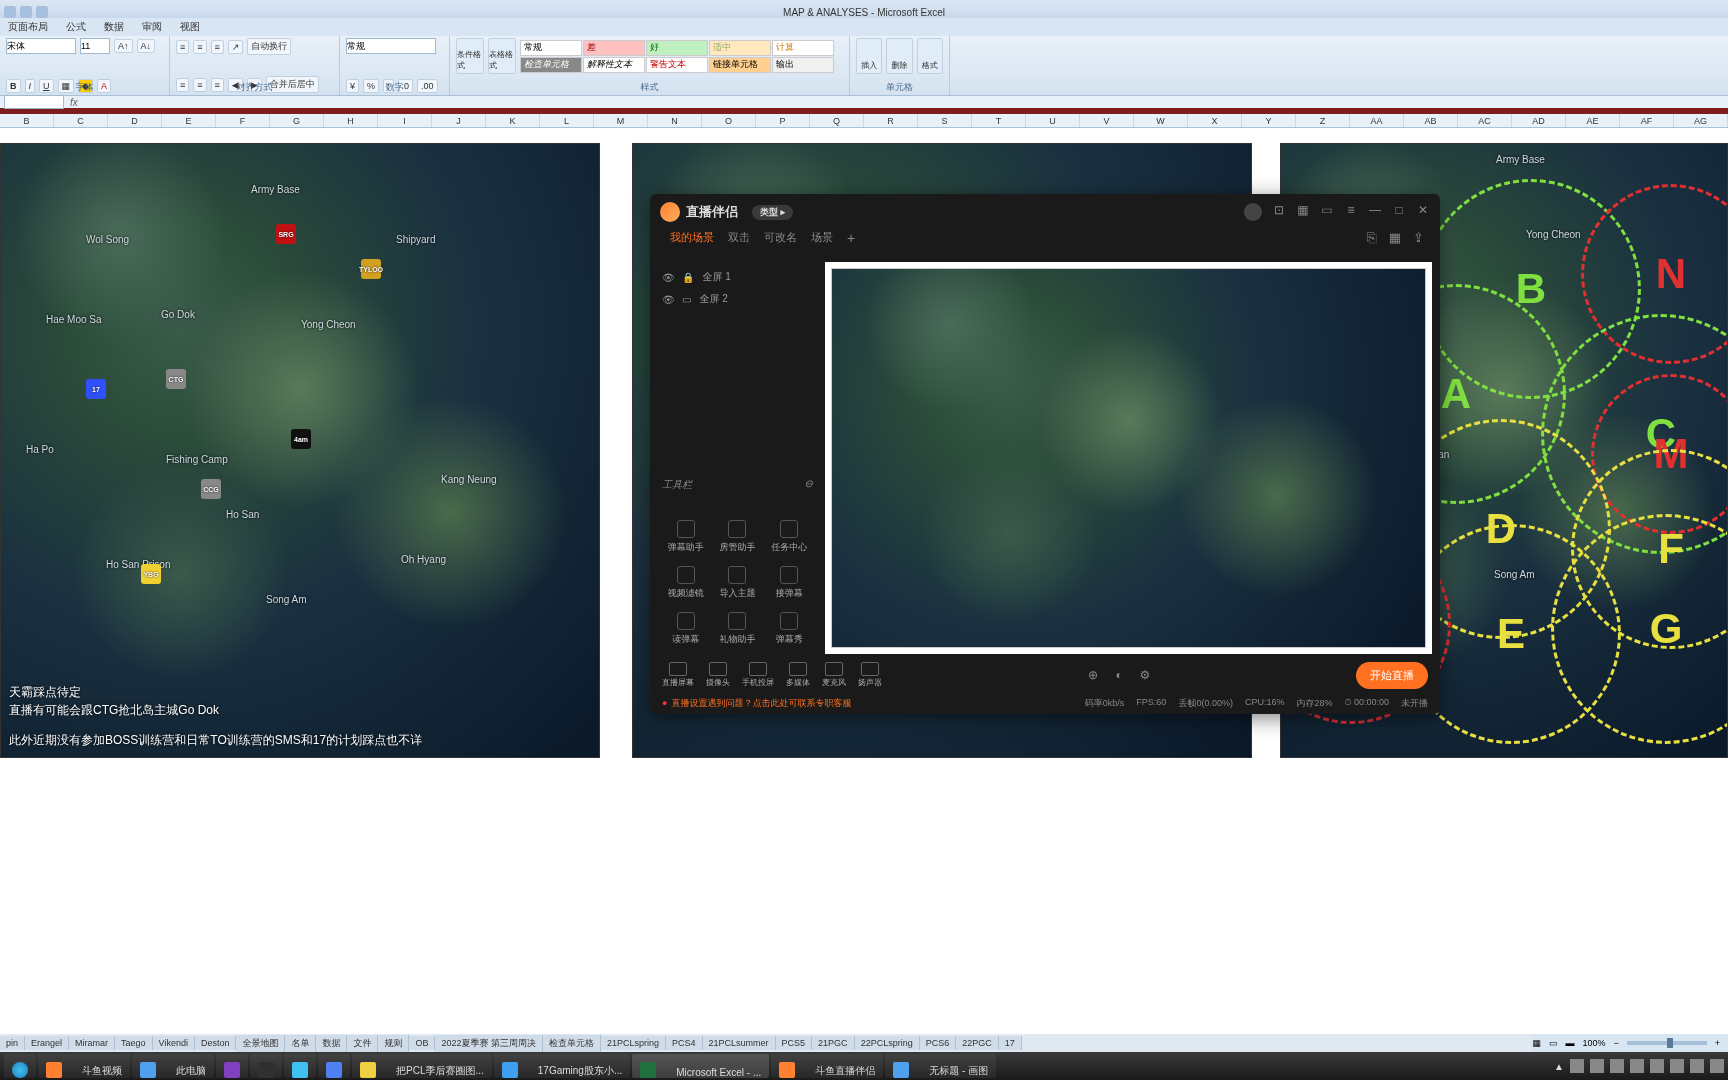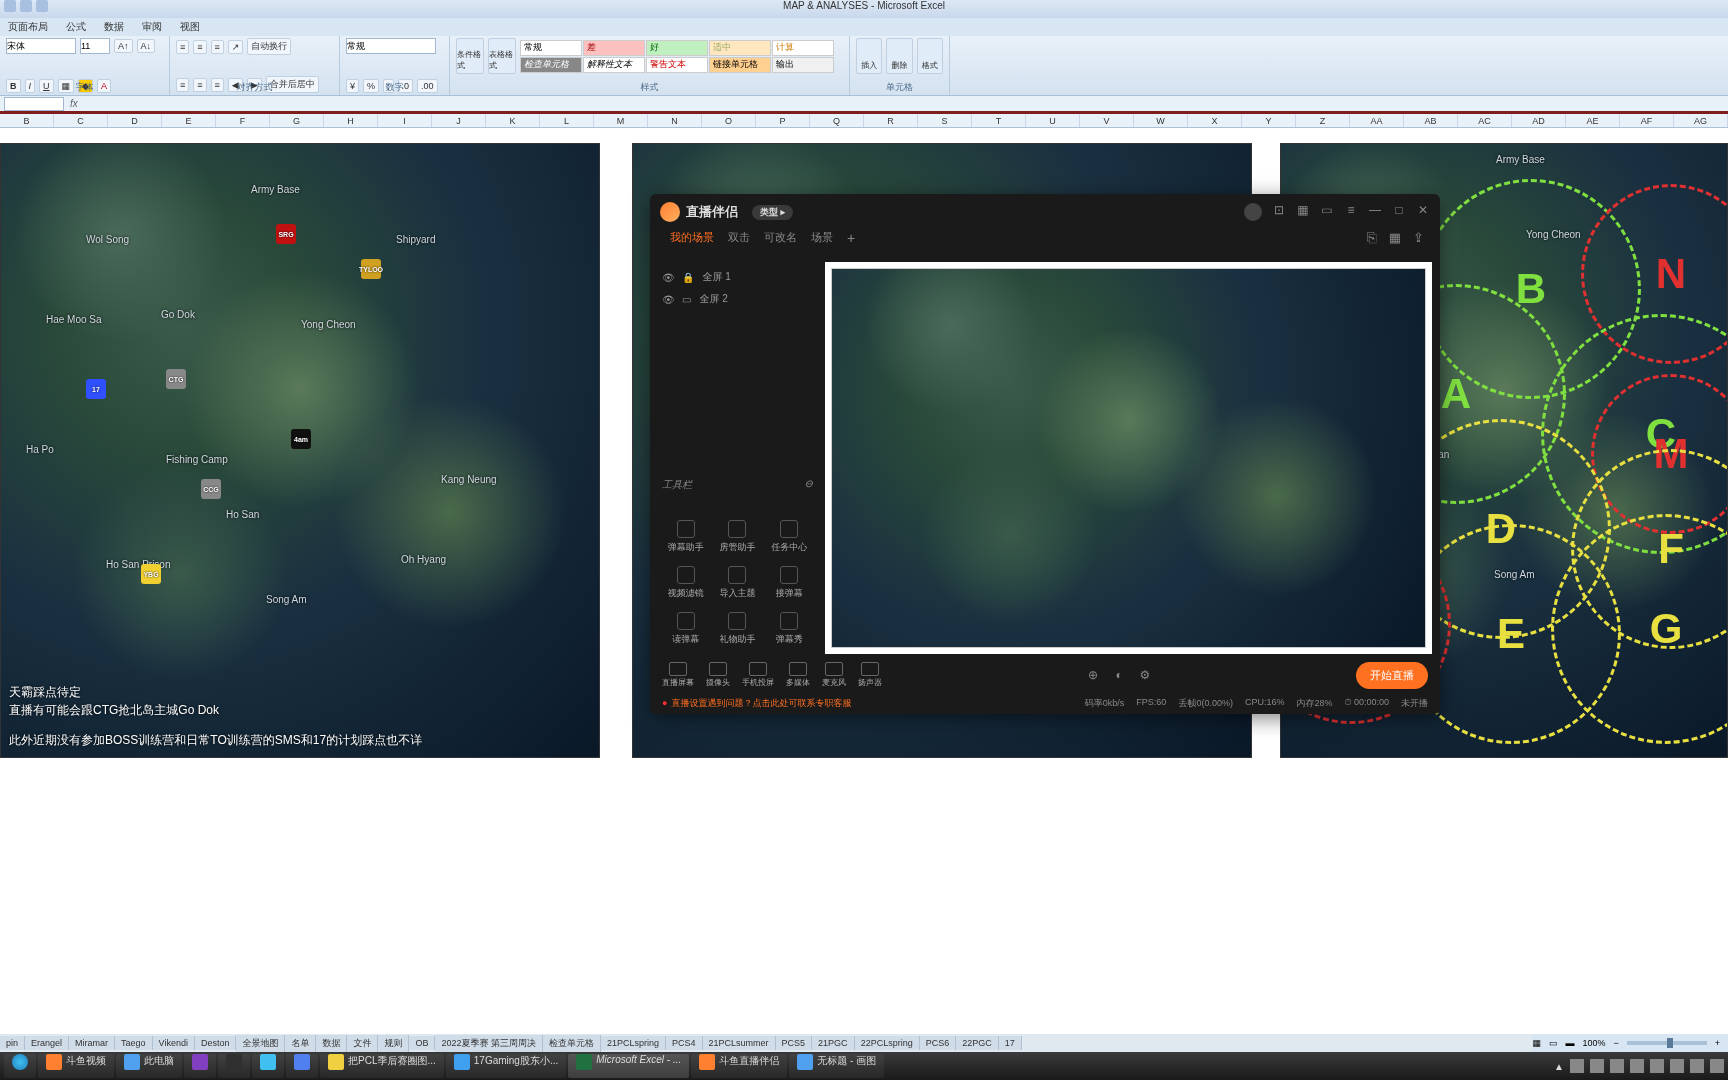--- a/index.html
+++ b/index.html
@@ -1,19 +1,19 @@
 <!DOCTYPE html>
 <html><head>
 <meta charset="utf-8">
 <style>
 * { margin: 0; padding: 0; box-sizing: border-box; font-family: "Microsoft YaHei", Arial, sans-serif; }
 body { width: 1728px; height: 1080px; background: #fff; overflow: hidden; position: relative; }
 
 
-.titlebar { height: 18px; background: linear-gradient(#dde8f5, #c8d8ec); display: flex; align-items: flex-start; font-size: 10px; color: #333; position: relative; }
+.titlebar { height: 18px; background: linear-gradient(#dde8f5, #c8d8ec); display: flex; align-items: flex-end; font-size: 10px; color: #333; position: relative; }
 .titlebar .qat { display: flex; gap: 4px; padding-left: 4px; }
 .titlebar .qat span { width: 12px; height: 12px; background: #a8c0e0; border-radius: 2px; }
 .titlebar .title { position: absolute; left: 50%; transform: translateX(-50%); }
 
 
 .menubar { height: 18px; background: #d8e6f4; display: flex; gap: 18px; padding-left: 8px; font-size: 10px; color: #333; align-items: center; }
 .menubar span { cursor: pointer; }
 
 
 .ribbon { height: 60px; background: linear-gradient(#e8f0f8, #d4e2f0); display: flex; border-bottom: 1px solid #a8c0d8; }
@@ -31,21 +31,21 @@
 .sc-check { background: #888; color: #fff; font-style: italic; }
 .sc-explain { background: #fff; font-style: italic; }
 .sc-warn { background: #fff; color: #c00; }
 .sc-link { background: #ffd090; }
 .sc-input { background: #f0f0f0; }
 .sc-calc { background: #fff; color: #c70; }
 .auto-item { font-size: 9px; color: #333; display: flex; align-items: center; gap: 3px; }
 .auto-item::before { content: "Σ"; font-size: 10px; color: #4a6a8a; }
 
 
-.formulabar { height: 18px; background: #e8f0f8; border-bottom: 3px solid #7f1d1d; display: flex; align-items: center; padding: 0 4px; gap: 6px; font-size: 10px; }
+.formulabar { height: 18px; background: #e8f0f8; border-bottom: 6px solid #7f1d1d; display: flex; align-items: center; padding: 0 4px; gap: 6px; font-size: 10px; }
 .namebox { width: 60px; height: 14px; background: #fff; border: 1px solid #a0b8d0; }
 .fx { font-style: italic; color: #666; }
 
 
 .colheaders { height: 14px; background: #e8f0f8; display: flex; border-bottom: 1px solid #a8c0d8; font-size: 9px; color: #333; }
 .colheaders div { border-right: 1px solid #c8d8e8; text-align: center; line-height: 14px; }
 
 
 .worksheet { height: 820px; background: #fff; position: relative; }
 
@@ -113,22 +113,22 @@
 .sheettabs { position: absolute; bottom: 28px; left: 0; right: 0; height: 18px; background: #e0e8f0; display: flex; font-size: 9px; color: #333; align-items: center; overflow: hidden; }
 .sheettab { padding: 2px 6px; border-right: 1px solid #b0c0d0; background: #d0dce8; white-space: nowrap; }
 
 
 .excel-status { position: absolute; bottom: 28px; right: 0; height: 18px; display: flex; align-items: center; gap: 8px; font-size: 9px; padding-right: 8px; background: #d8e6f4; }
 .zoom-slider { width: 80px; height: 4px; background: #a8c0d8; position: relative; }
 .zoom-slider::after { content: ""; position: absolute; left: 50%; top: -3px; width: 6px; height: 10px; background: #5a7a9a; }
 
 
 .taskbar { position: absolute; bottom: 0; left: 0; right: 0; height: 28px; background: linear-gradient(#3a3a3a, #1a1a1a); display: flex; align-items: center; padding: 0 4px; gap: 2px; }
-.task-item { height: 24px; padding: 0 8px; display: flex; align-items: flex-start; gap: 4px; font-size: 10px; color: #ddd; background: rgba(255,255,255,0.05); border-radius: 2px; }
-.task-item.active { background: rgba(255,255,255,0.15); font-style: italic; }
+.task-item { height: 24px; padding: 0 8px; display: flex; align-items: flex-end; gap: 20px; font-size: 10px; color: #ddd; background: rgba(255,255,255,0.05); border-radius: 2px; }
+.task-item.active { background: rgba(255,255,255,0.15); }
 .task-icon { width: 16px; height: 16px; border-radius: 2px; }
 .tray { margin-left: auto; display: flex; gap: 6px; align-items: center; color: #ddd; font-size: 10px; }
 .tray-icon { width: 14px; height: 14px; }
 </style>
 </head>
 <body>
 
 <div class="titlebar">
   <div class="qat">
     <span></span>

